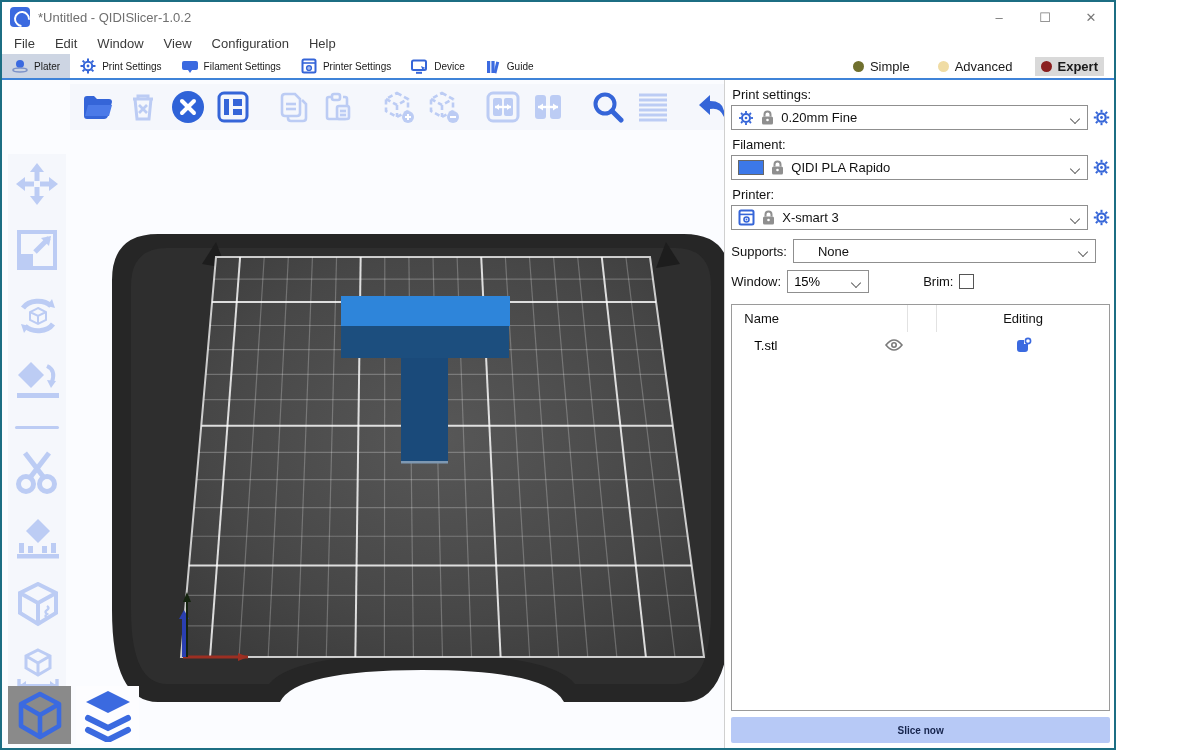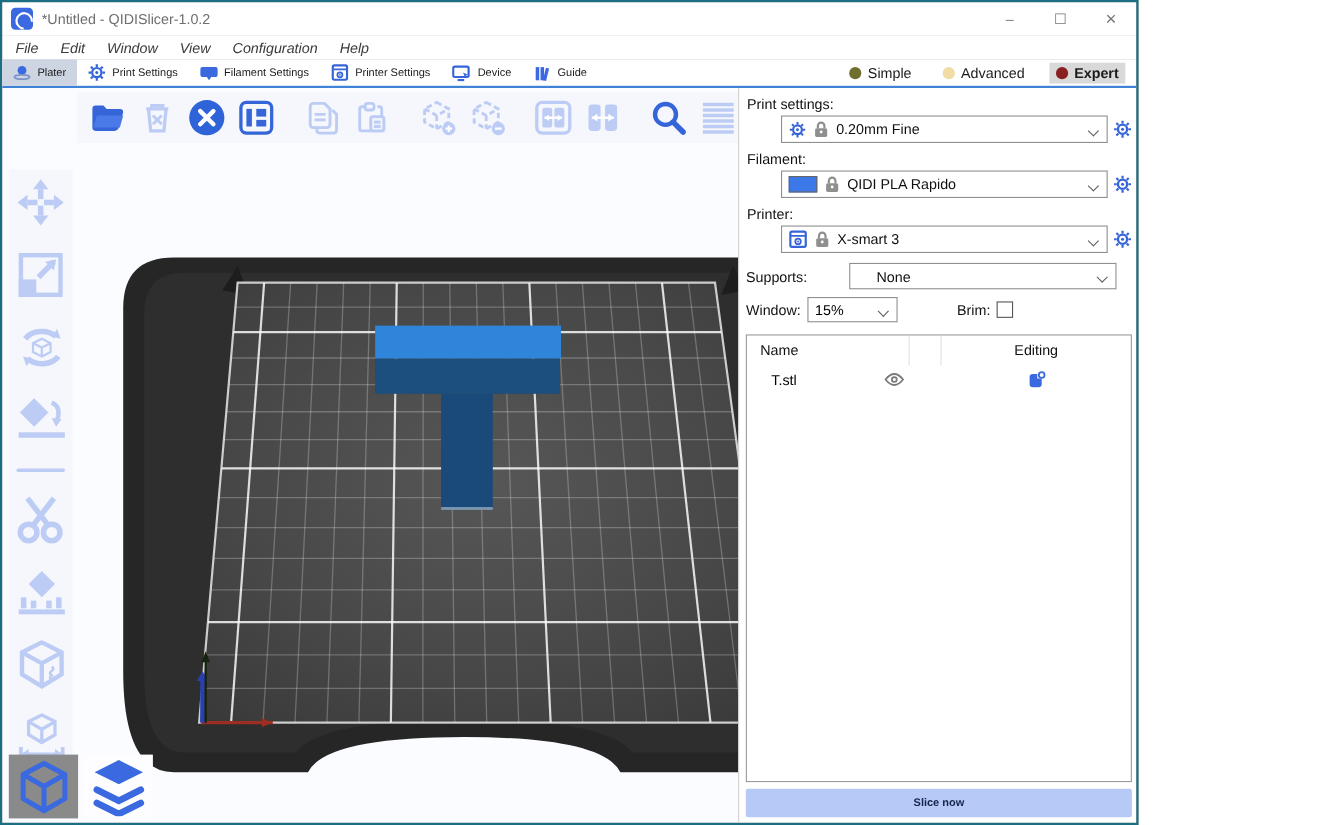--- a/index.html
+++ b/index.html
@@ -1,29 +1,29 @@
 <!DOCTYPE html>
 <html><head>
 <meta charset="utf-8">
 <style>
   * { margin:0; padding:0; box-sizing:border-box; }
   html,body { width:1200px; height:750px; font-family:"Liberation Sans", sans-serif; background:#fff; }
-  .app { position:relative; width:1035px; height:750px; border:2px solid #1c6e83; background:#a3a3a3; overflow:hidden; }
+  .app { position:relative; width:1116px; height:750px; border:2px solid #1c6e83; background:#84cc16; overflow:hidden; }
 
   
   .titlebar { position:absolute; left:0; top:0; width:100%; height:30px; background:#fff; display:flex; align-items:center; }
   .appicon { width:20px; height:20px; margin-left:8px; border-radius:4px; background:#3b6ae0; position:relative; }
   .appicon::after { content:""; position:absolute; left:4px; top:4px; width:12px; height:12px; border-radius:50%;
       border:2.5px solid #fff; border-bottom-color:transparent; transform:rotate(-40deg); }
   .title-text { margin-left:8px; font-size:13px; color:#6f6f6f; }
   .win-btns { margin-left:auto; display:flex; height:100%; }
   .win-btn { width:46px; height:100%; display:flex; align-items:center; justify-content:center; color:#777; font-size:13px; }
 
   
-  .menubar { position:absolute; left:0; top:30px; width:100%; height:22px; background:#fff; display:flex; align-items:center; padding-left:2px;font-style:italic; }
+  .menubar { position:absolute; left:0; top:30px; width:100%; height:22px; background:#fff; display:flex; align-items:center; padding-left:2px; }
   .menu-item { font-size:13px; color:#3a3a3a; padding:0 10px; }
 
   
   .tabbar { position:absolute; left:0; top:52px; width:100%; height:26px; background:#fff; border-bottom:2px solid #3f83d8; display:flex; align-items:center; }
   .tab { display:flex; align-items:center; gap:6px; height:24px; padding:0 10px; font-size:10px; color:#1a1a1a; }
   .tab.selected { background:#cdd5e3; }
   .tab svg { display:block; }
   .modes { margin-left:auto; display:flex; align-items:center; gap:16px; padding-right:10px; }
   .mode { display:flex; align-items:center; gap:6px; font-size:13px; color:#1a1a1a; padding:2px 6px; }
   .mode .dot { width:11px; height:11px; border-radius:50%; display:inline-block; }
@@ -47,21 +47,21 @@
   
   .view-btns { position:absolute; left:6px; bottom:4px; display:flex; gap:5px; }
   .view-btn { width:63px; height:58px; display:flex; align-items:center; justify-content:center; }
   .view-btn.selected { background:#8a8a8a; }
   .view-btn.plain { background:#fdfdff; }
 
   
   .sidebar { position:relative; width:420px; height:100%; background:#fff; border-left:1px solid #d0d0d0; padding:5px 4px 5px 6px; display:flex; flex-direction:column; }
   .sb-label { font-size:13px; color:#111; margin:2px 0 3px 1px; }
   .combo-row { display:flex; align-items:center; gap:4px; }
-  .combo { flex:1; height:25px; border:1px solid #8f8f8f; display:flex; align-items:center; gap:7px; padding:0 6px; background:#fff;margin-left:32px; }
+  .combo { flex:1; height:25px; border:1px solid #8f8f8f; display:flex; align-items:center; gap:7px; padding:0 6px; background:#fff; }
   .combo .val { font-size:13px; color:#111; flex:1; }
   .chevron { width:10px; height:6px; position:relative; }
   .chevron::before { content:""; position:absolute; left:0; top:0; width:7px; height:7px; border-right:1.6px solid #555; border-bottom:1.6px solid #555; transform:rotate(45deg) scale(0.9); }
   .gear-btn { width:18px; height:18px; display:flex; align-items:center; justify-content:center; }
   .swatch { width:26px; height:15px; border:1px solid #666; }
 
   .supports-row { display:flex; align-items:center; margin-top:9px; gap:6px; }
   .supports-row .combo { height:24px; }
   .infill-row { display:flex; align-items:center; margin-top:7px; gap:6px; }
   .mini-combo { width:82px; height:23px; border:1px solid #8f8f8f; display:flex; align-items:center; padding:0 6px; gap:4px; }

